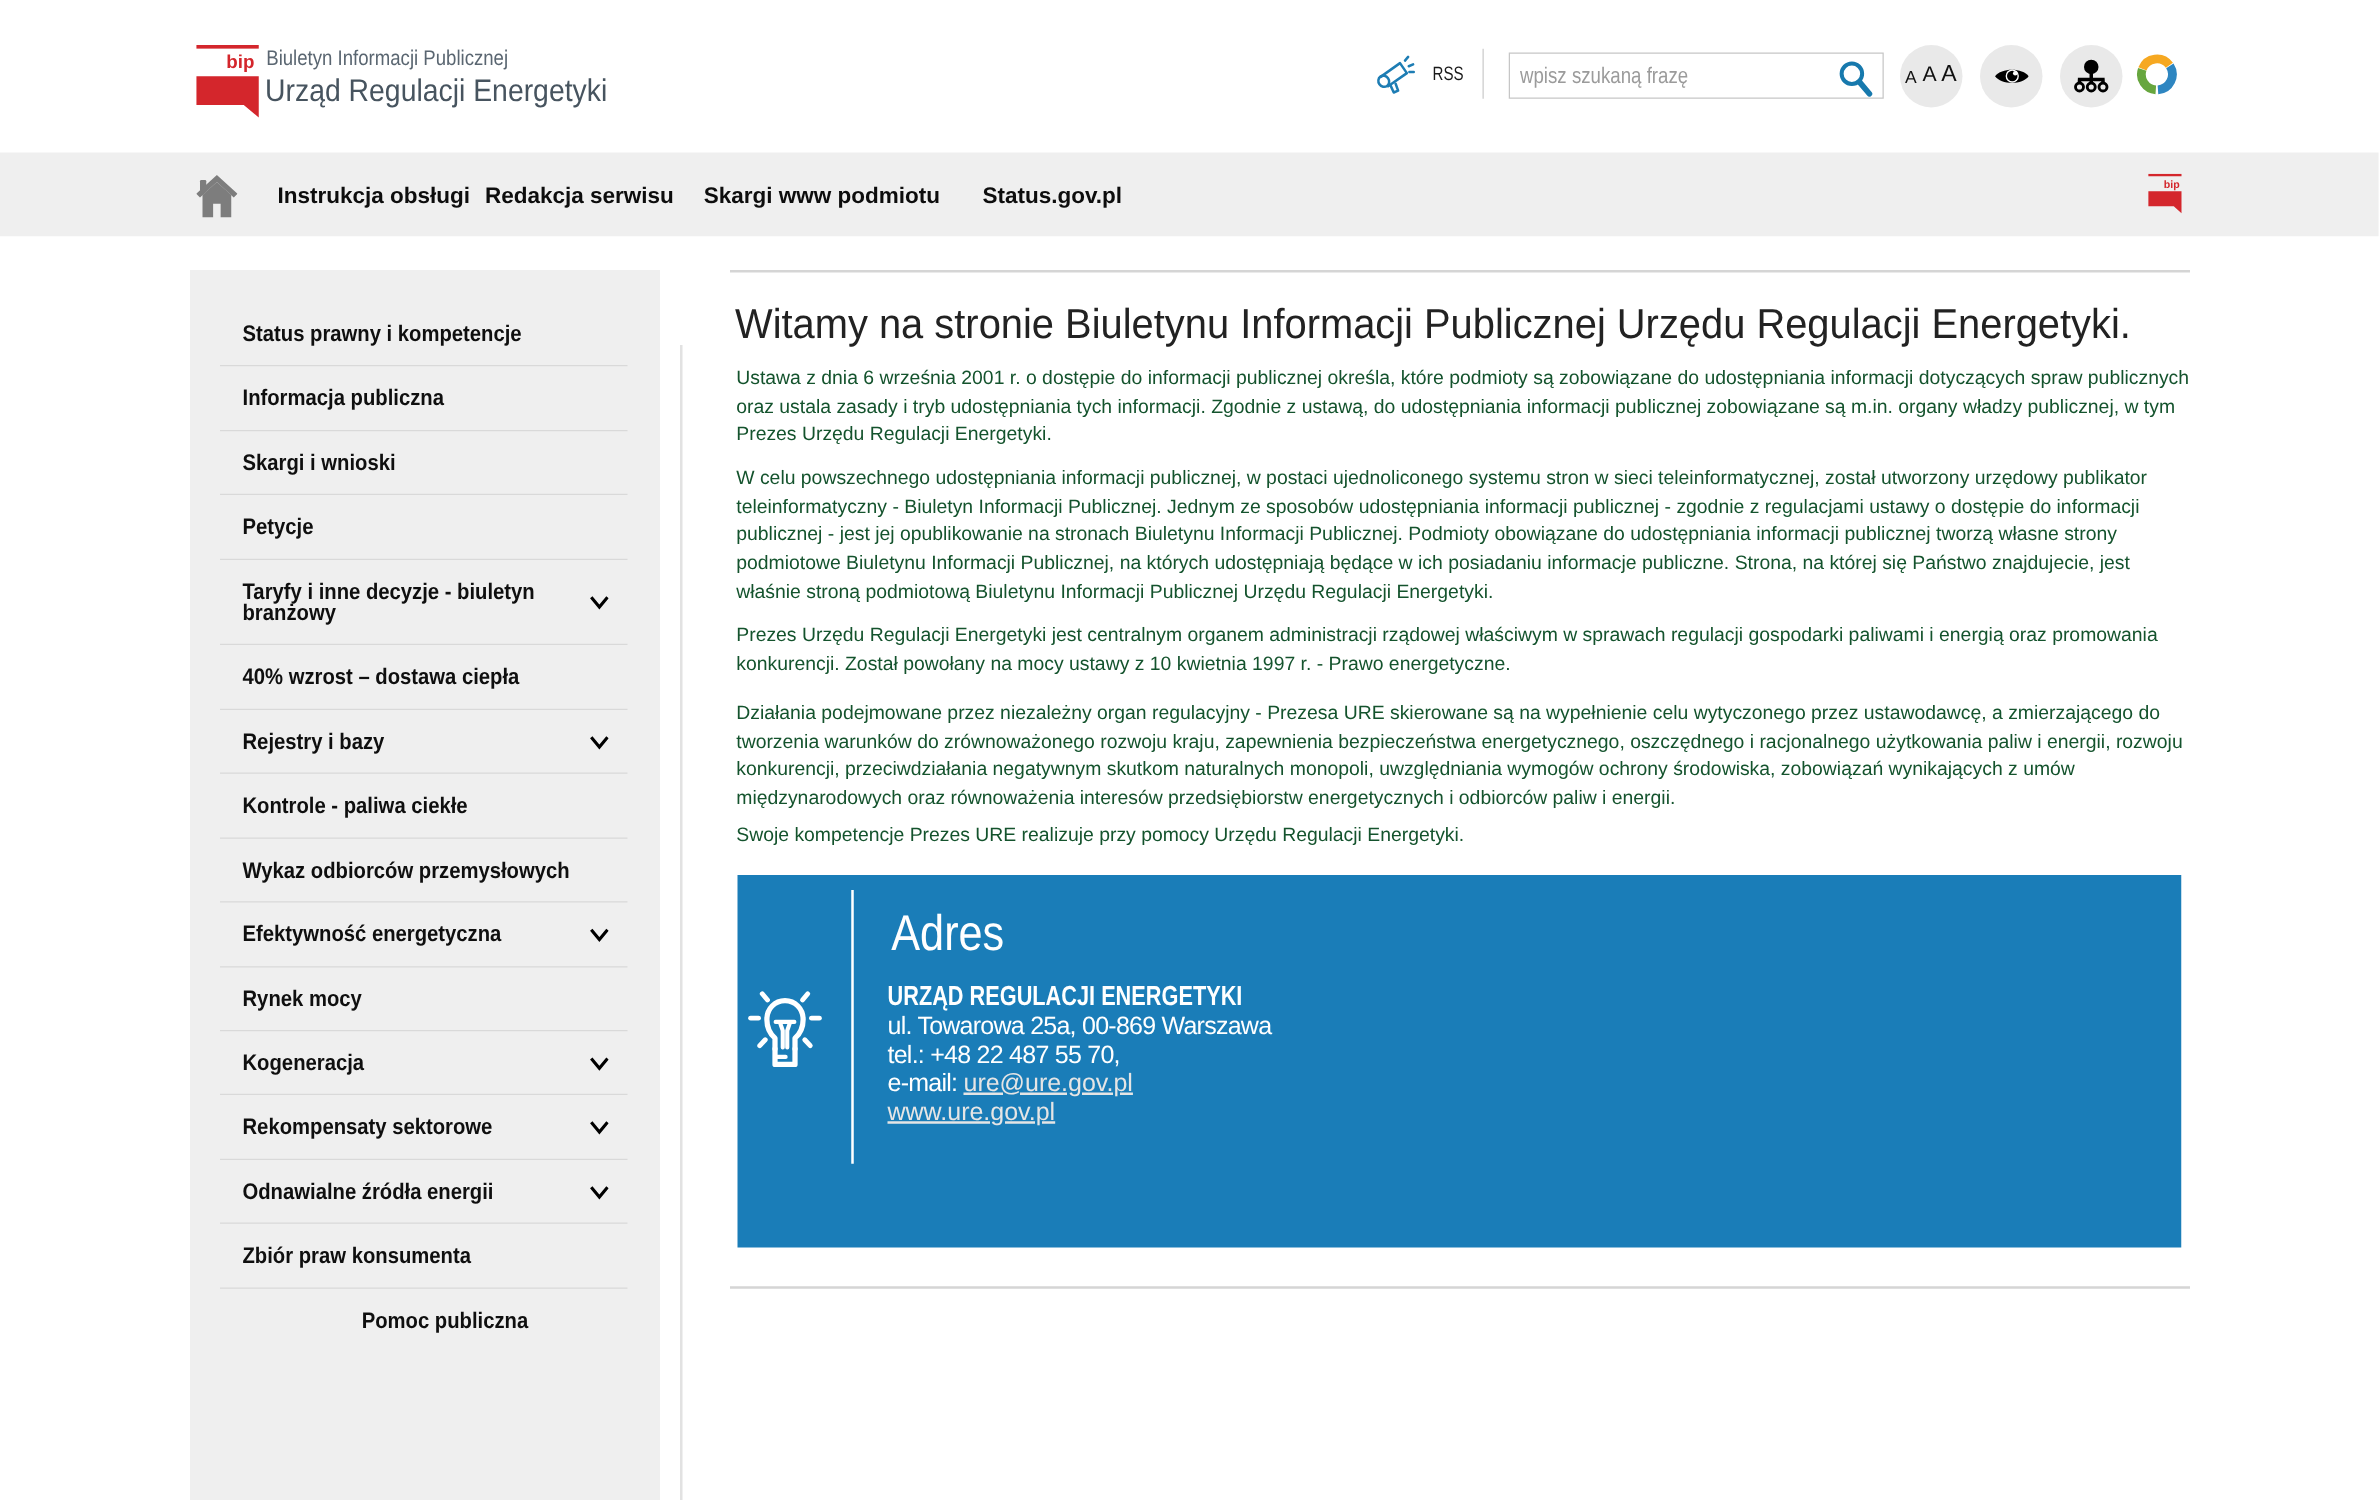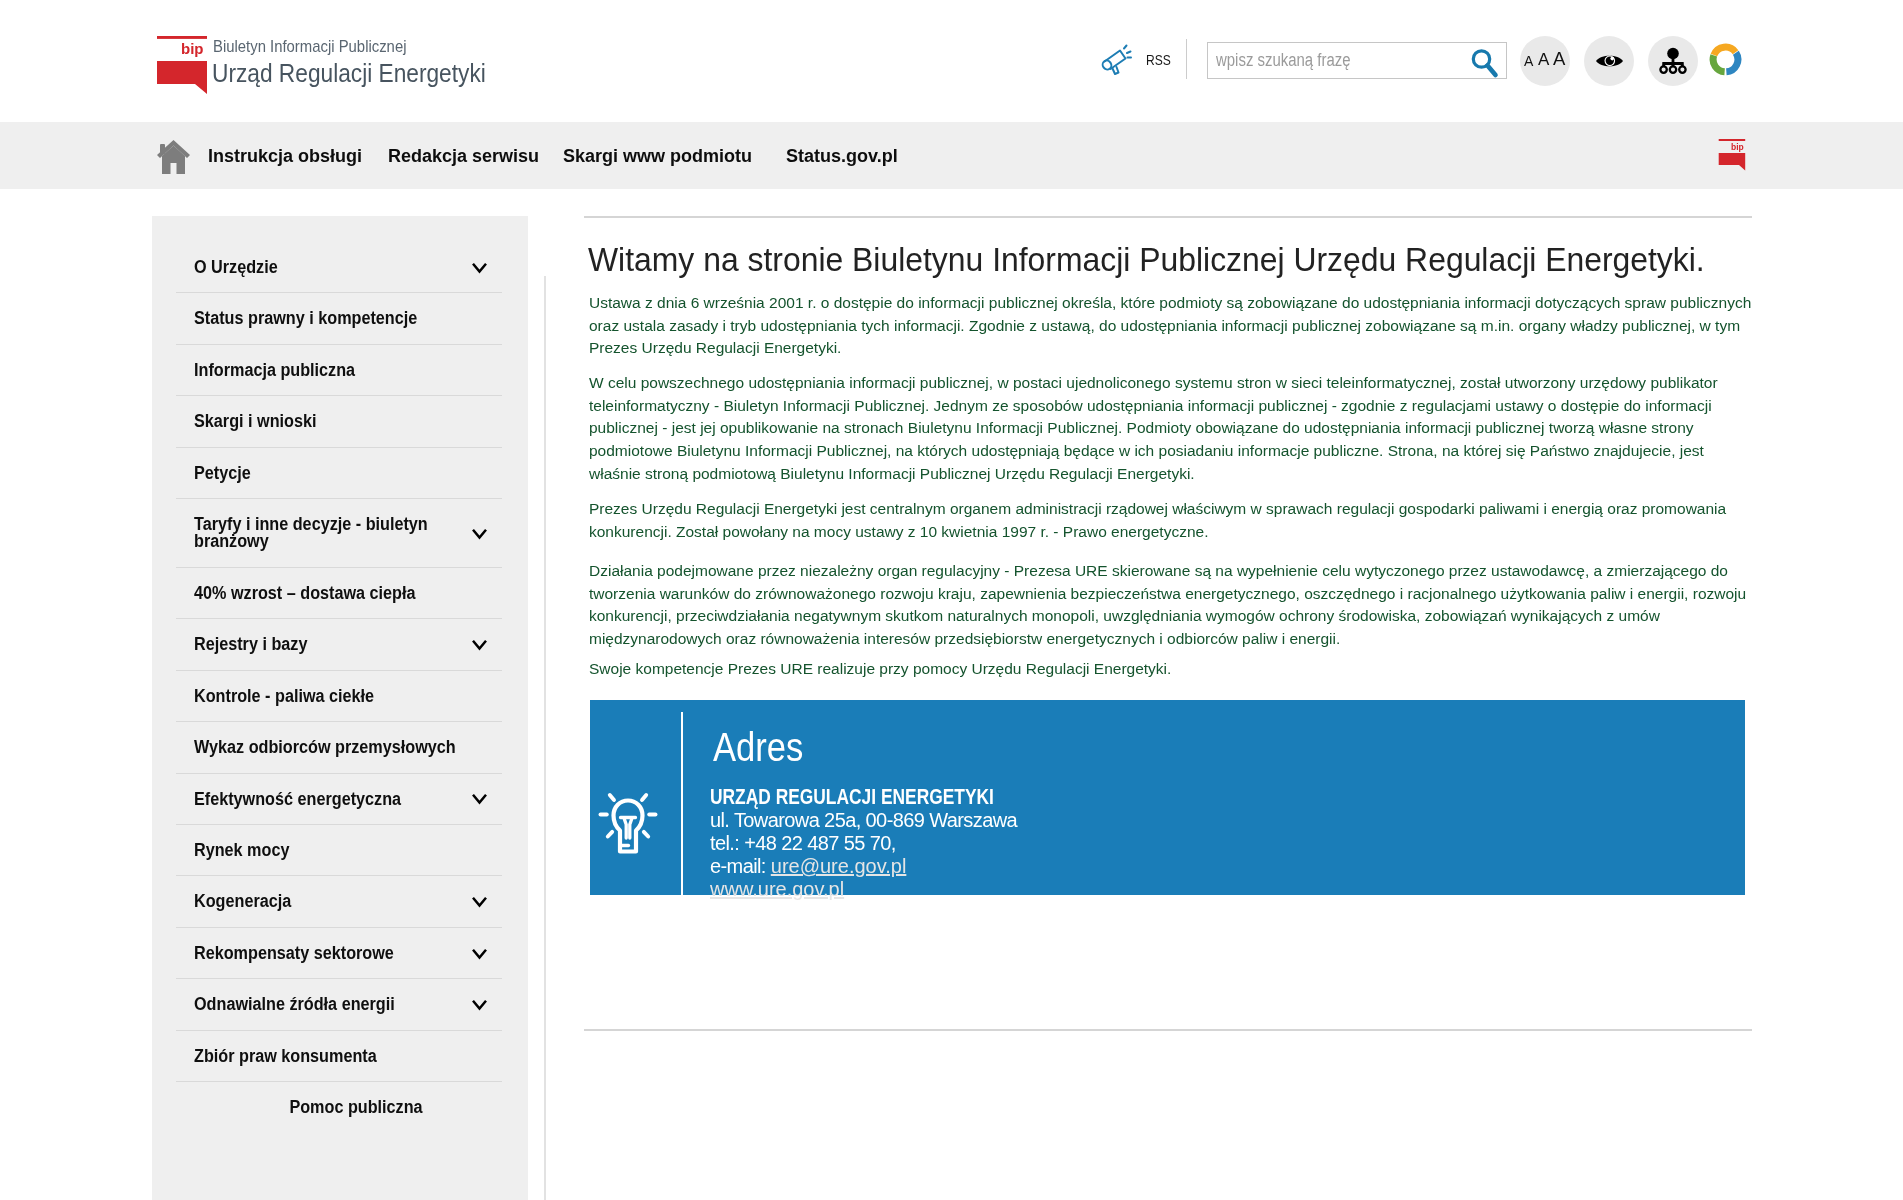--- a/index.html
+++ b/index.html
@@ -38,21 +38,21 @@
 #hr-bottom { left:584px; top:1029px; width:1168px; height:2px; background:#d5d5d5; }
 #h1 { left:588px; top:240.5px; width:1400px; font-size:33.5px; font-weight:normal; color:#222; white-space:nowrap; transform:scaleX(0.952); transform-origin:0 0; }
 .para { left:589px; width:1170px; font-size:15.5px; line-height:22.7px; color:#14532d; }
 #p1 { top:292px; }
 #p2 { top:372px; }
 #p3 { top:498px; }
 #p4 { top:560px; }
 #p5 { top:658px; }
 
 
-#bluebox { left:590px; top:700px; width:1155px; height:195px; background:#1a7db8; color:#fff; }
+#bluebox { left:590px; top:700px; width:1155px; height:298px; background:#1a7db8; color:#fff; }
 #bb-line { position:absolute; left:91px; top:12px; width:1.5px; height:219px; background:#fff; }
 #bb-title { position:absolute; left:123px; top:25px; font-size:40px; transform:scaleX(0.865); transform-origin:0 0; }
 #bb-addr { position:absolute; left:120px; top:85px; font-size:20px; line-height:23.1px; letter-spacing:-0.6px; }
 #bb-addr b { display:inline-block; font-size:22px; letter-spacing:0; transform:scaleX(0.79); transform-origin:0 100%; }
 #bb-addr a { color:#e5e5e5; text-decoration:underline; letter-spacing:0; }
 </style>
 </head>
 <body>
 
 <svg class="abs" style="left:157px;top:36px;" width="51" height="59" viewBox="0 0 51 59">
@@ -112,38 +112,32 @@
 </svg>
 
 <div class="abs" id="navbar"></div>
 <svg class="abs" style="left:157px;top:140px;" width="33" height="34" viewBox="0 0 33 34">
   <g fill="#7d7d7d">
     <rect x="3" y="4" width="5" height="10" rx="1"></rect>
     <path d="M16.5 0 L33 15 L30 18 L16.5 5.5 L3 18 L0 15 Z"></path>
     <path d="M5 16 L16.5 5.5 L28 16 L28 34 L19.5 34 L19.5 23 L13.5 23 L13.5 34 L5 34 Z"></path>
   </g>
 </svg>
-<a class="navlink" style="left:208px;">Instrukcja obsługi</a>
+<a class="navlink" style="left:222px;">Instrukcja obsługi</a>
 <a class="navlink" style="left:388px;">Redakcja serwisu</a>
 <a class="navlink" style="left:563px;">Skargi www podmiotu</a>
 <a class="navlink" style="left:786px;">Status.gov.pl</a>
 <svg class="abs" style="left:1718px;top:139px;" width="28" height="33" viewBox="0 0 28 33">
   <rect x="0.7" y="0" width="26.5" height="2" fill="#d4262c"></rect>
   <path d="M0.7 14 L27.2 14 L27.2 31.5 L21 26 L0.7 26 Z" fill="#d4262c"></path>
   <text x="13" y="11" font-family="Liberation Sans, sans-serif" font-size="8.5" font-weight="bold" fill="#d4262c">bip</text>
 </svg>
 
 <div class="abs" id="sidebar">
 <ul>
-<li>
-        <span class="t">O Urzędzie</span>
-        <svg class="chev" width="15" height="12" viewBox="0 0 15 12">
-          <path d="M1 1.8 L7.5 9.6 L14 1.8" fill="none" stroke="#000" stroke-width="2.5"></path>
-        </svg>
-      </li>
 <li>
         <span class="t">Status prawny i kompetencje</span>
       </li>
 <li>
         <span class="t">Informacja publiczna</span>
       </li>
 <li>
         <span class="t">Skargi i wnioski</span>
       </li>
 <li>

